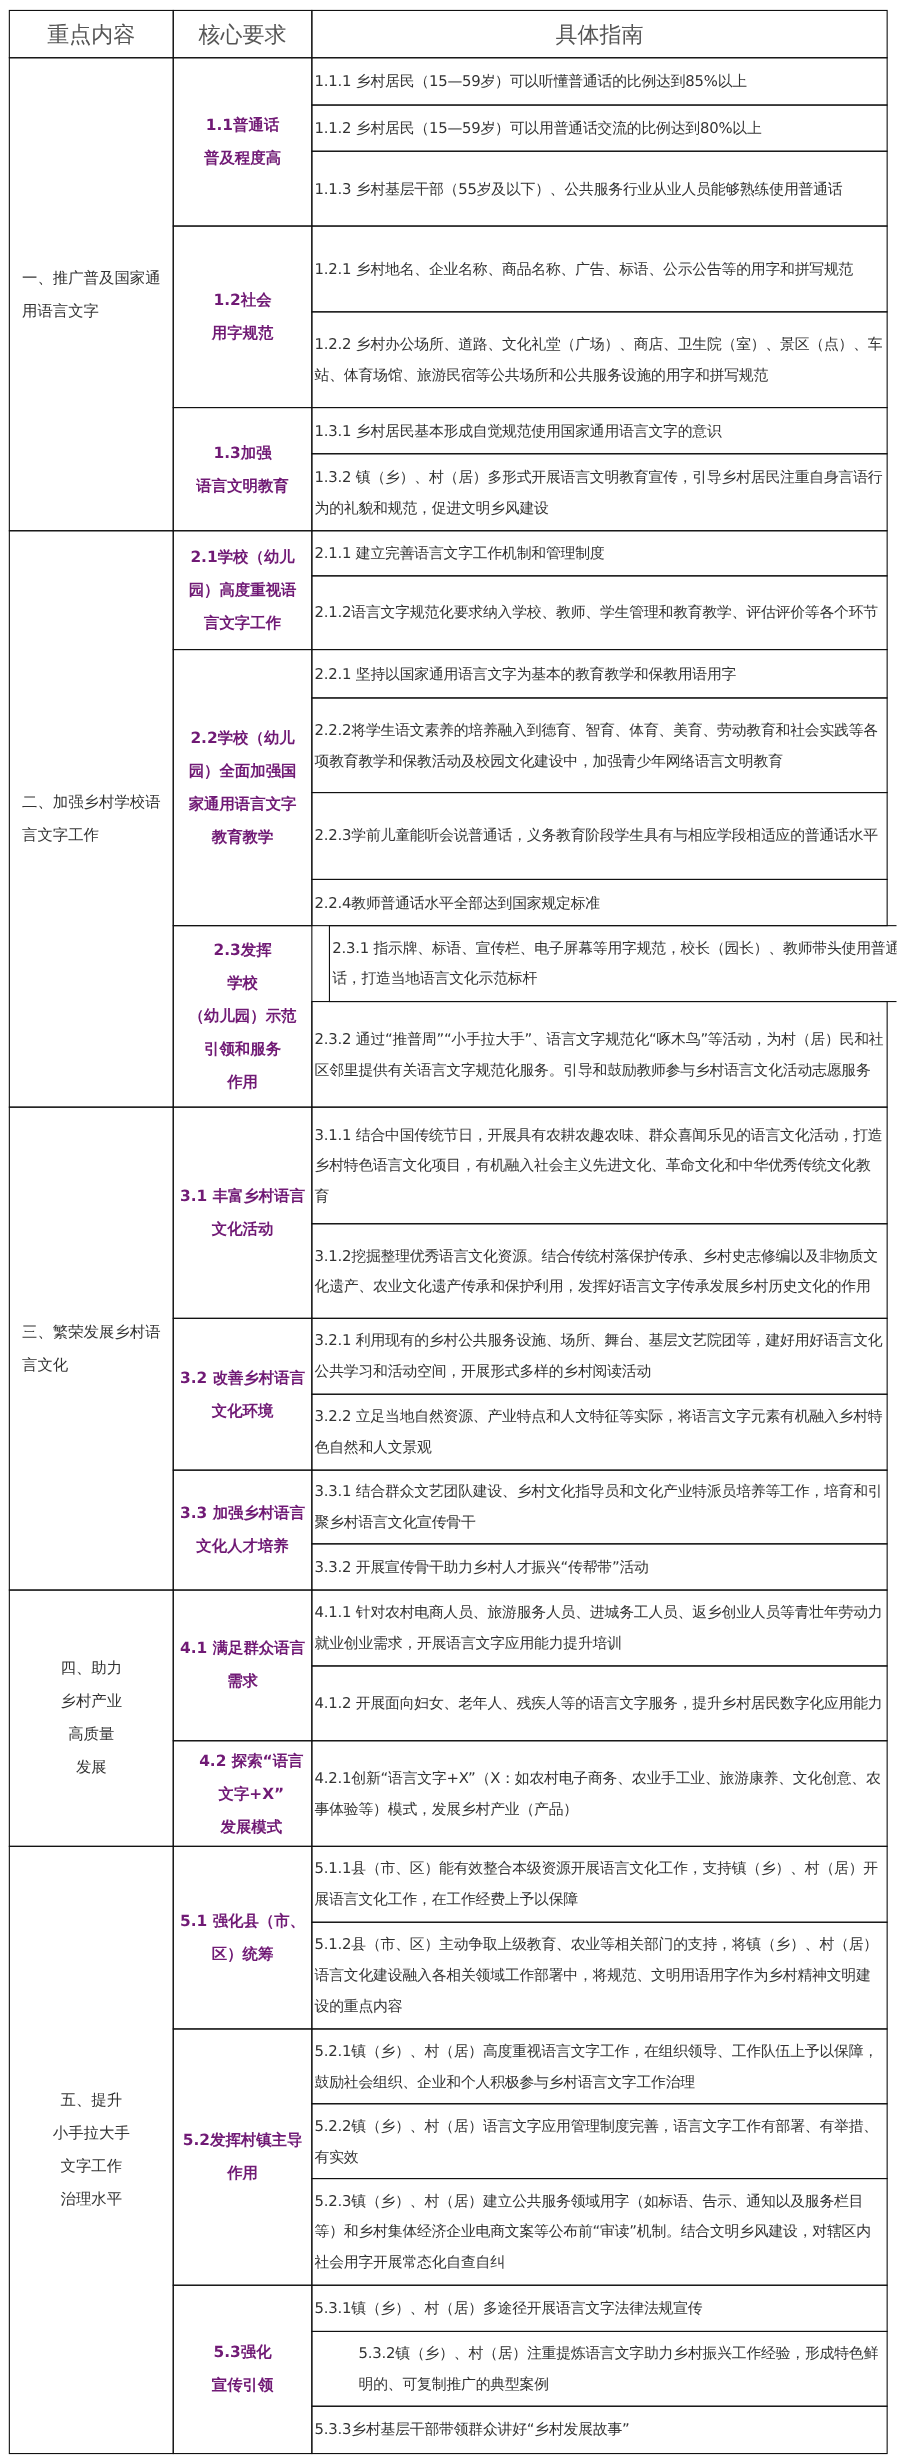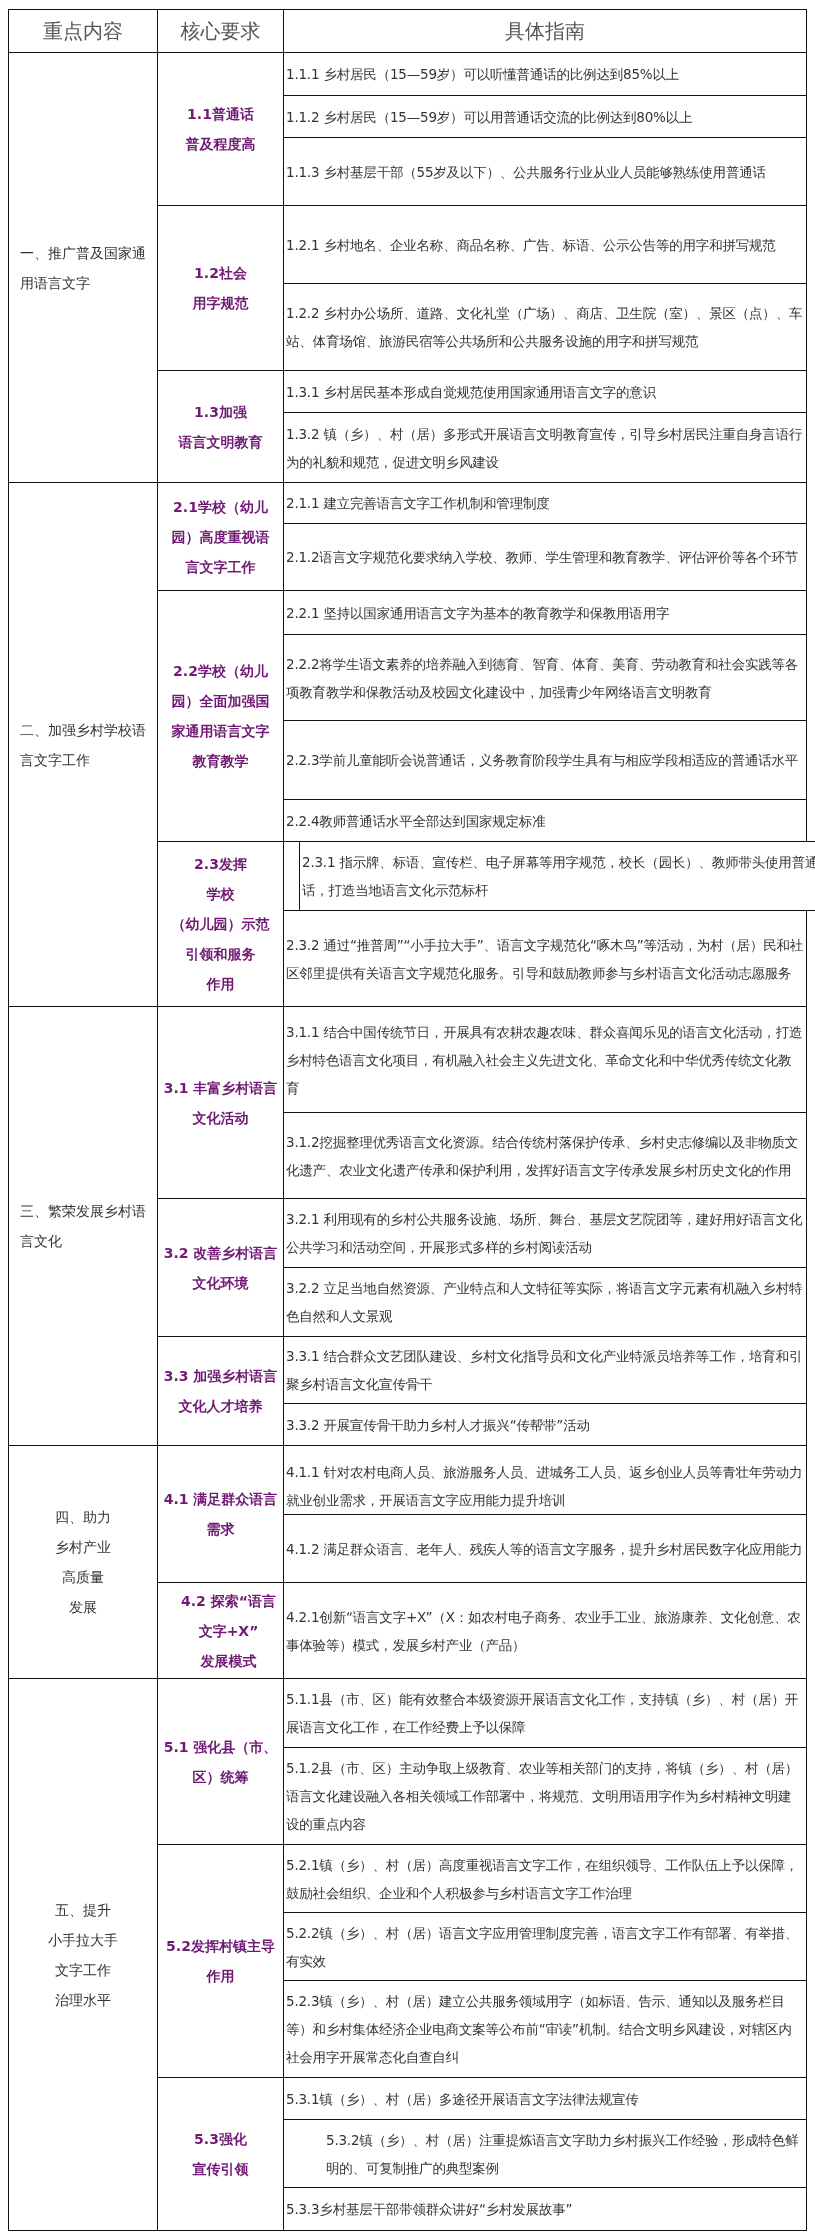--- a/index.html
+++ b/index.html
@@ -164,25 +164,25 @@
       <span class="txt">四、助力
 乡村产业
 高质量
 发展</span>
     </div>
 
   <div class="cell req" style="left:149px;top:1436px;width:127px;height:138px;">
       <span class="txt">4.1 满足群众语言
 需求</span>
     </div>
-  <div class="cell item" style="left:275px;top:1436px;width:524px;height:70px;align-items:flex-end;">
+  <div class="cell item" style="left:275px;top:1436px;width:524px;height:70px;">
       <span class="txt">4.1.1 针对农村电商人员、旅游服务人员、进城务工人员、返乡创业人员等青壮年劳动力就业创业需求，开展语言文字应用能力提升培训</span>
     </div>
   <div class="cell item" style="left:275px;top:1505px;width:524px;height:69px;">
-      <span class="txt">4.1.2 满足群众语言、老年人、残疾人等的语言文字服务，提升乡村居民数字化应用能力</span>
+      <span class="txt">4.1.2 开展面向妇女、老年人、残疾人等的语言文字服务，提升乡村居民数字化应用能力</span>
     </div>
 
   <div class="cell req" style="left:149px;top:1573px;width:127px;height:97px;padding-left:18px;">
       <span class="txt">4.2 探索“语言
 文字+X”
 发展模式</span>
     </div>
   <div class="cell item" style="left:275px;top:1573px;width:524px;height:97px;">
       <span class="txt">4.2.1创新“语言文字+X”（X：如农村电子商务、农业手工业、旅游康养、文化创意、农事体验等）模式，发展乡村产业（产品）</span>
     </div>

